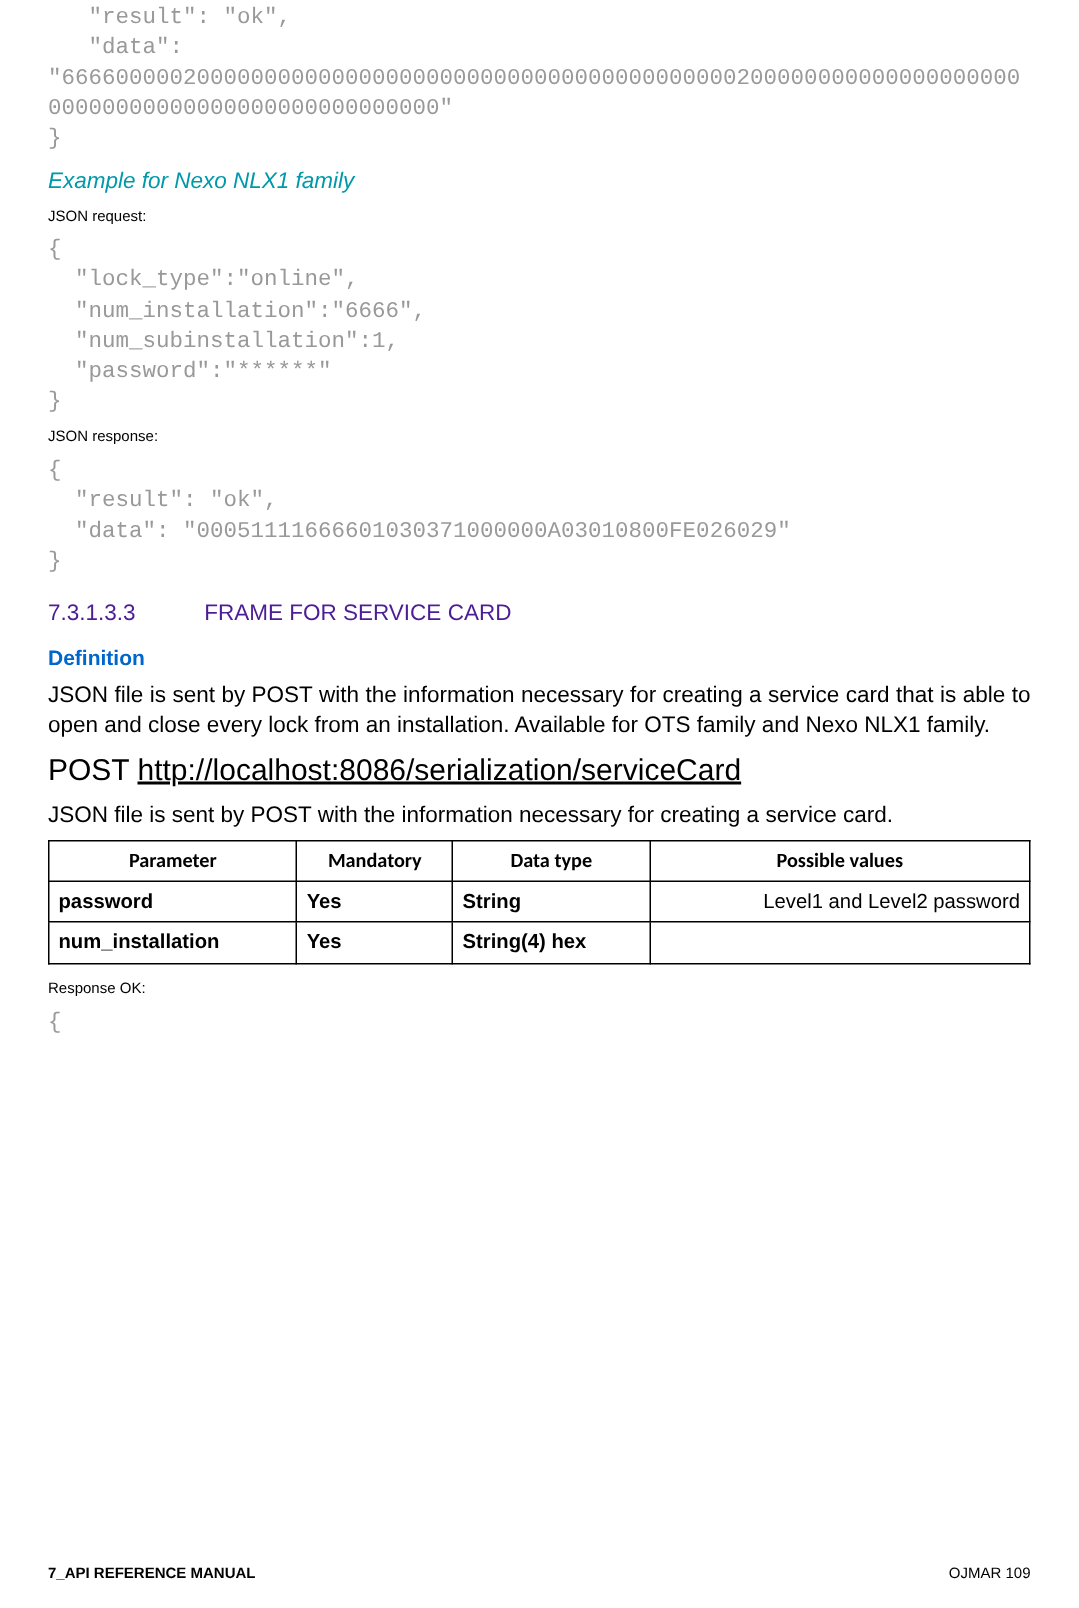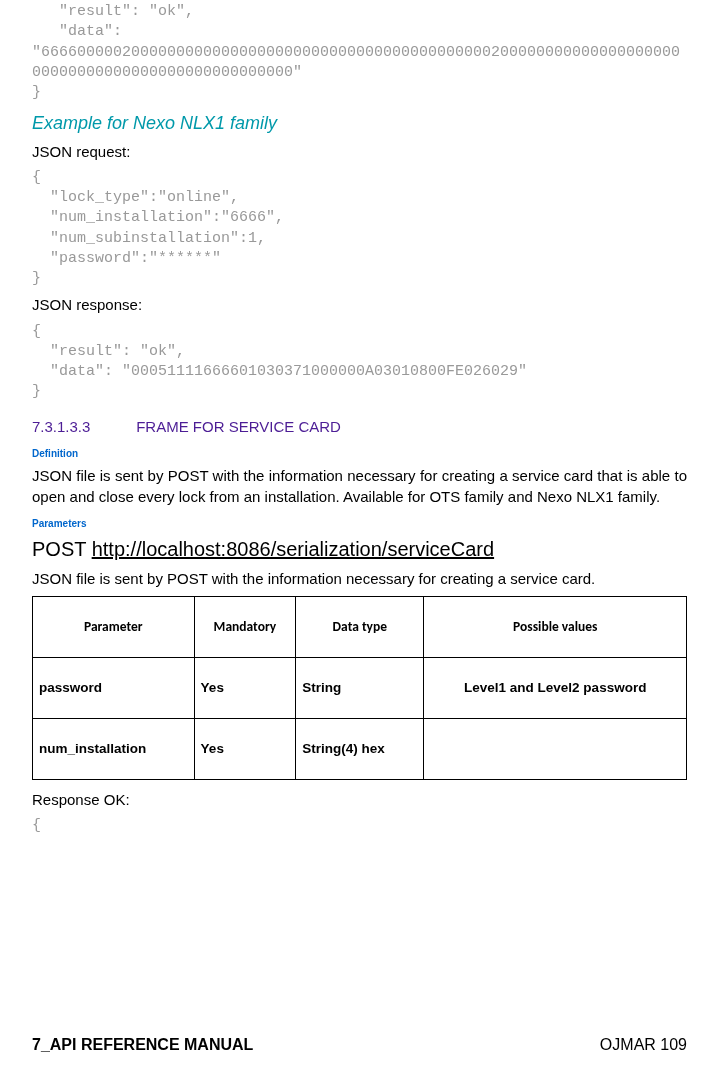--- a/index.html
+++ b/index.html
@@ -24,83 +24,83 @@
     white-space: pre-wrap;
     word-break: break-all;
     font-size: 15px;
     line-height: 1.35;
     margin: 2px 0 6px 0;
   }
   .italic-teal {
     color: #0099aa;
     font-style: italic;
     margin: 8px 0 6px 0;
-    font-size: 18px;
+    font-size: 15px;
   }
   .label {
     margin: 6px 0 6px 0;
-    font-size: 15px;
+    font-size: 10px;
   }
   .section-num {
     color: #4c1d95;
     font-size: 15px;
     margin: 14px 0 10px 0;
   }
   .section-num .num { display:inline-block; width: 100px; }
   .subhead {
     color: #0066cc;
     font-weight: bold;
-    font-size: 10px;
+    font-size: 14px;
     margin: 10px 0 6px 0;
   }
   .body-text {
     text-align: justify;
     margin: 6px 0 6px 0;
     font-size: 15px;
   }
   .url-line {
     margin: 0 0 6px 0;
     font-size: 20px;
   }
   .url-underline { text-decoration: underline; }
   table.params {
     border-collapse: collapse;
     width: 100%;
     margin: 6px 0 10px 0;
     font-size: 13.5px;
   }
   table.params th, table.params td {
     border: 1px solid #000;
-    padding: 21px 6px;
+    padding: 4px 6px;
     vertical-align: top;
   }
   table.params th {
     font-family: Calibri, Arial, sans-serif;
     font-weight: bold;
     text-align: center;
     background: #fff;
   }
   table.params td.param-name {
     font-weight: bold;
     text-align: left;
   }
   table.params td.center {
     font-weight: bold;
     text-align: left;
   }
   table.params td.possible {
-    font-weight: bold;
-    text-align: center;
+    font-weight: normal;
+    text-align: right;
   }
   .footer {
     position: absolute;
     bottom: 18px;
     left: 32px;
     right: 32px;
-    font-size: 16px;
+    font-size: 10px;
     font-weight: bold;
     display: flex;
     justify-content: space-between;
   }
   .footer .right { font-weight: normal; }
 </style>
 </head>
 <body>
 
 <div class="page">
@@ -130,21 +130,20 @@
 
   <div class="section-num">
     <span class="num">7.3.1.3.3</span>
     <span>FRAME FOR SERVICE CARD</span>
   </div>
 
   <div class="subhead">Definition</div>
 
   <div class="body-text">JSON file is sent by POST with the information necessary for creating a service card that is able to open and close every lock from an installation. Available for OTS family and Nexo NLX1 family.</div>
 
-  <div class="subhead">Parameters</div>
 
   <div class="url-line">
     <span>POST </span><span class="url-underline">http://localhost:8086/serialization/serviceCard</span>
   </div>
 
   <div class="body-text">JSON file is sent by POST with the information necessary for creating a service card.</div>
 
 
   <table class="params">
     <thead>

